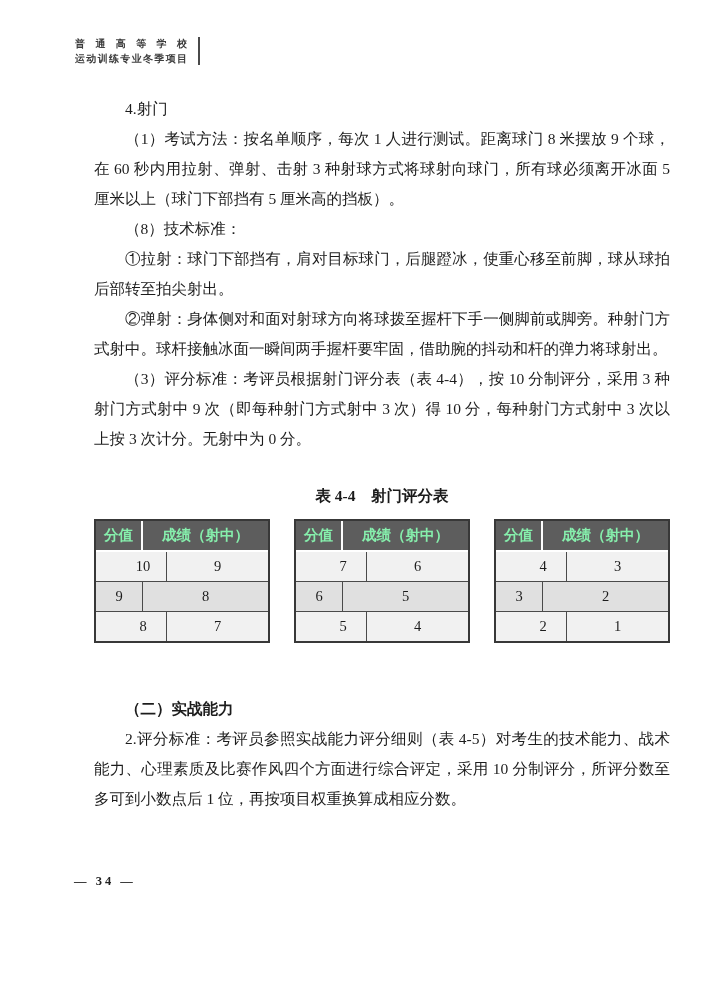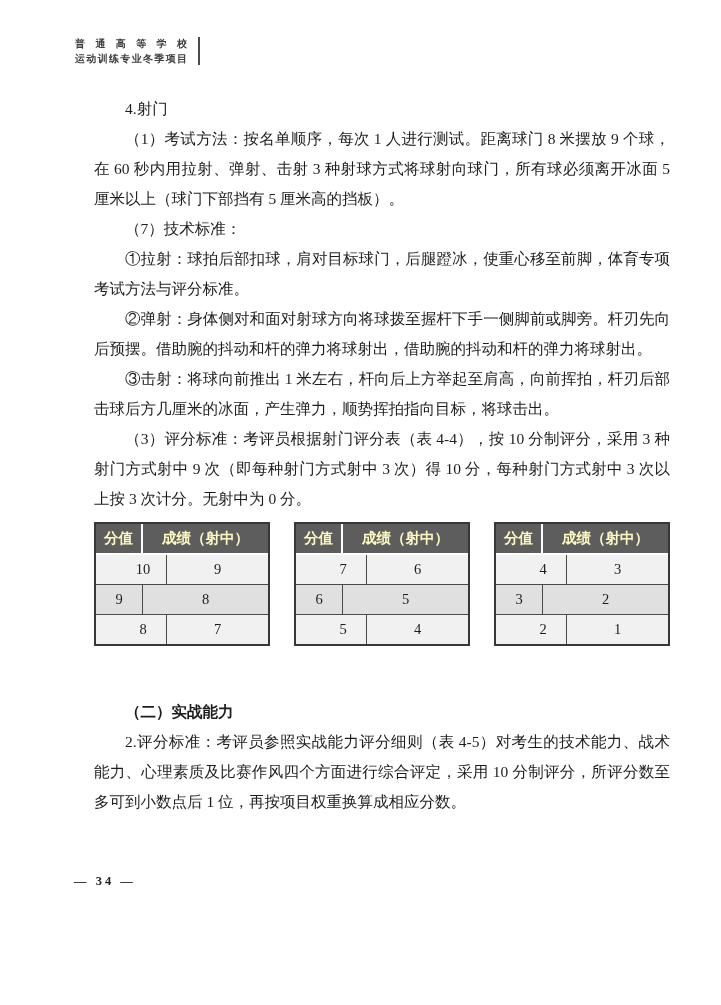--- a/index.html
+++ b/index.html
@@ -50,21 +50,21 @@
   }
   .score-table {
     margin-top:8px;
     display:flex; justify-content:space-between;
   }
   .tgroup {
     width:176px; border:2px solid #383838; background:#ffffff;
   }
   .trow { display:flex; }
   .thead-row {
-    background:#5d5d5d; color:#fef9c3; font-weight:bold;
+    background:#5d5d5d; color:#86efac; font-weight:bold;
   }
   .thead-row .cell { border-color:#ffffff; }
   .thead-row { border-bottom:2px solid #ffffff; }
   .cell {
     display:flex; align-items:center; justify-content:center;
     height:29px; font-size:14.5px;
   }
   .c1 { width:47px; border-right:1px solid #4a4a4a; }
   .thead-row .c1 { border-right:2px solid #ffffff; }
   .c2 { flex:1; }
@@ -96,26 +96,26 @@
     <div class="ph-left">
       <div class="just">普通高等学校</div>
       <div class="just">运动训练专业冬季项目</div>
     </div>
     <div class="ph-divider"></div>
   </div>
 
   <div class="content">
     <p class="para">4.射门</p>
     <p class="para">（1）考试方法：按名单顺序，每次 1 人进行测试。距离球门 8 米摆放 9 个球，在 60 秒内用拉射、弹射、击射 3 种射球方式将球射向球门，所有球必须离开冰面 5 厘米以上（球门下部挡有 5 厘米高的挡板）。</p>
-    <p class="para">（7）技术标准：</p>
-    <p class="para">①拉射：球拍后部扣球，肩对目标球门，后腿蹬冰，使重心移至前脚，体育专项考试方法与评分标准。</p>
-    <p class="para">②弹射：身体侧对和面对射球方向将球拨至握杆下手一侧脚前或脚旁。杆刃先向后预摆。借助腕的抖动和杆的弹力将球射出，借助腕的抖动和杆的弹力将球射出。</p>
-    <p class="para">③击射：将球向前推出 1 米左右，杆向后上方举起至肩高，向前挥拍，杆刃后部击球后方几厘米的冰面，产生弹力，顺势挥拍指向目标，将球击出。</p>
+    <p class="para">（8）技术标准：</p>
+    <p class="para">①拉射：球门下部挡有，肩对目标球门，后腿蹬冰，使重心移至前脚，球从球拍后部转至拍尖射出。</p>
+    <p class="para">②弹射：身体侧对和面对射球方向将球拨至握杆下手一侧脚前或脚旁。种射门方式射中。球杆接触冰面一瞬间两手握杆要牢固，借助腕的抖动和杆的弹力将球射出。</p>
     <p class="para">（3）评分标准：考评员根据射门评分表（表 4-4），按 10 分制评分，采用 3 种射门方式射中 9 次（即每种射门方式射中 3 次）得 10 分，每种射门方式射中 3 次以上按 3 次计分。无射中为 0 分。</p>
 
+    <div class="table-title">表 4-4　射门评分表</div>
 
     <div class="score-table">
 
       <div class="tgroup">
         <div class="trow thead-row">
           <div class="cell c1">分值</div>
           <div class="cell c2">成绩（射中）</div>
         </div>
         <div class="trow drow row-light">
           <div class="cell c1">10</div>

